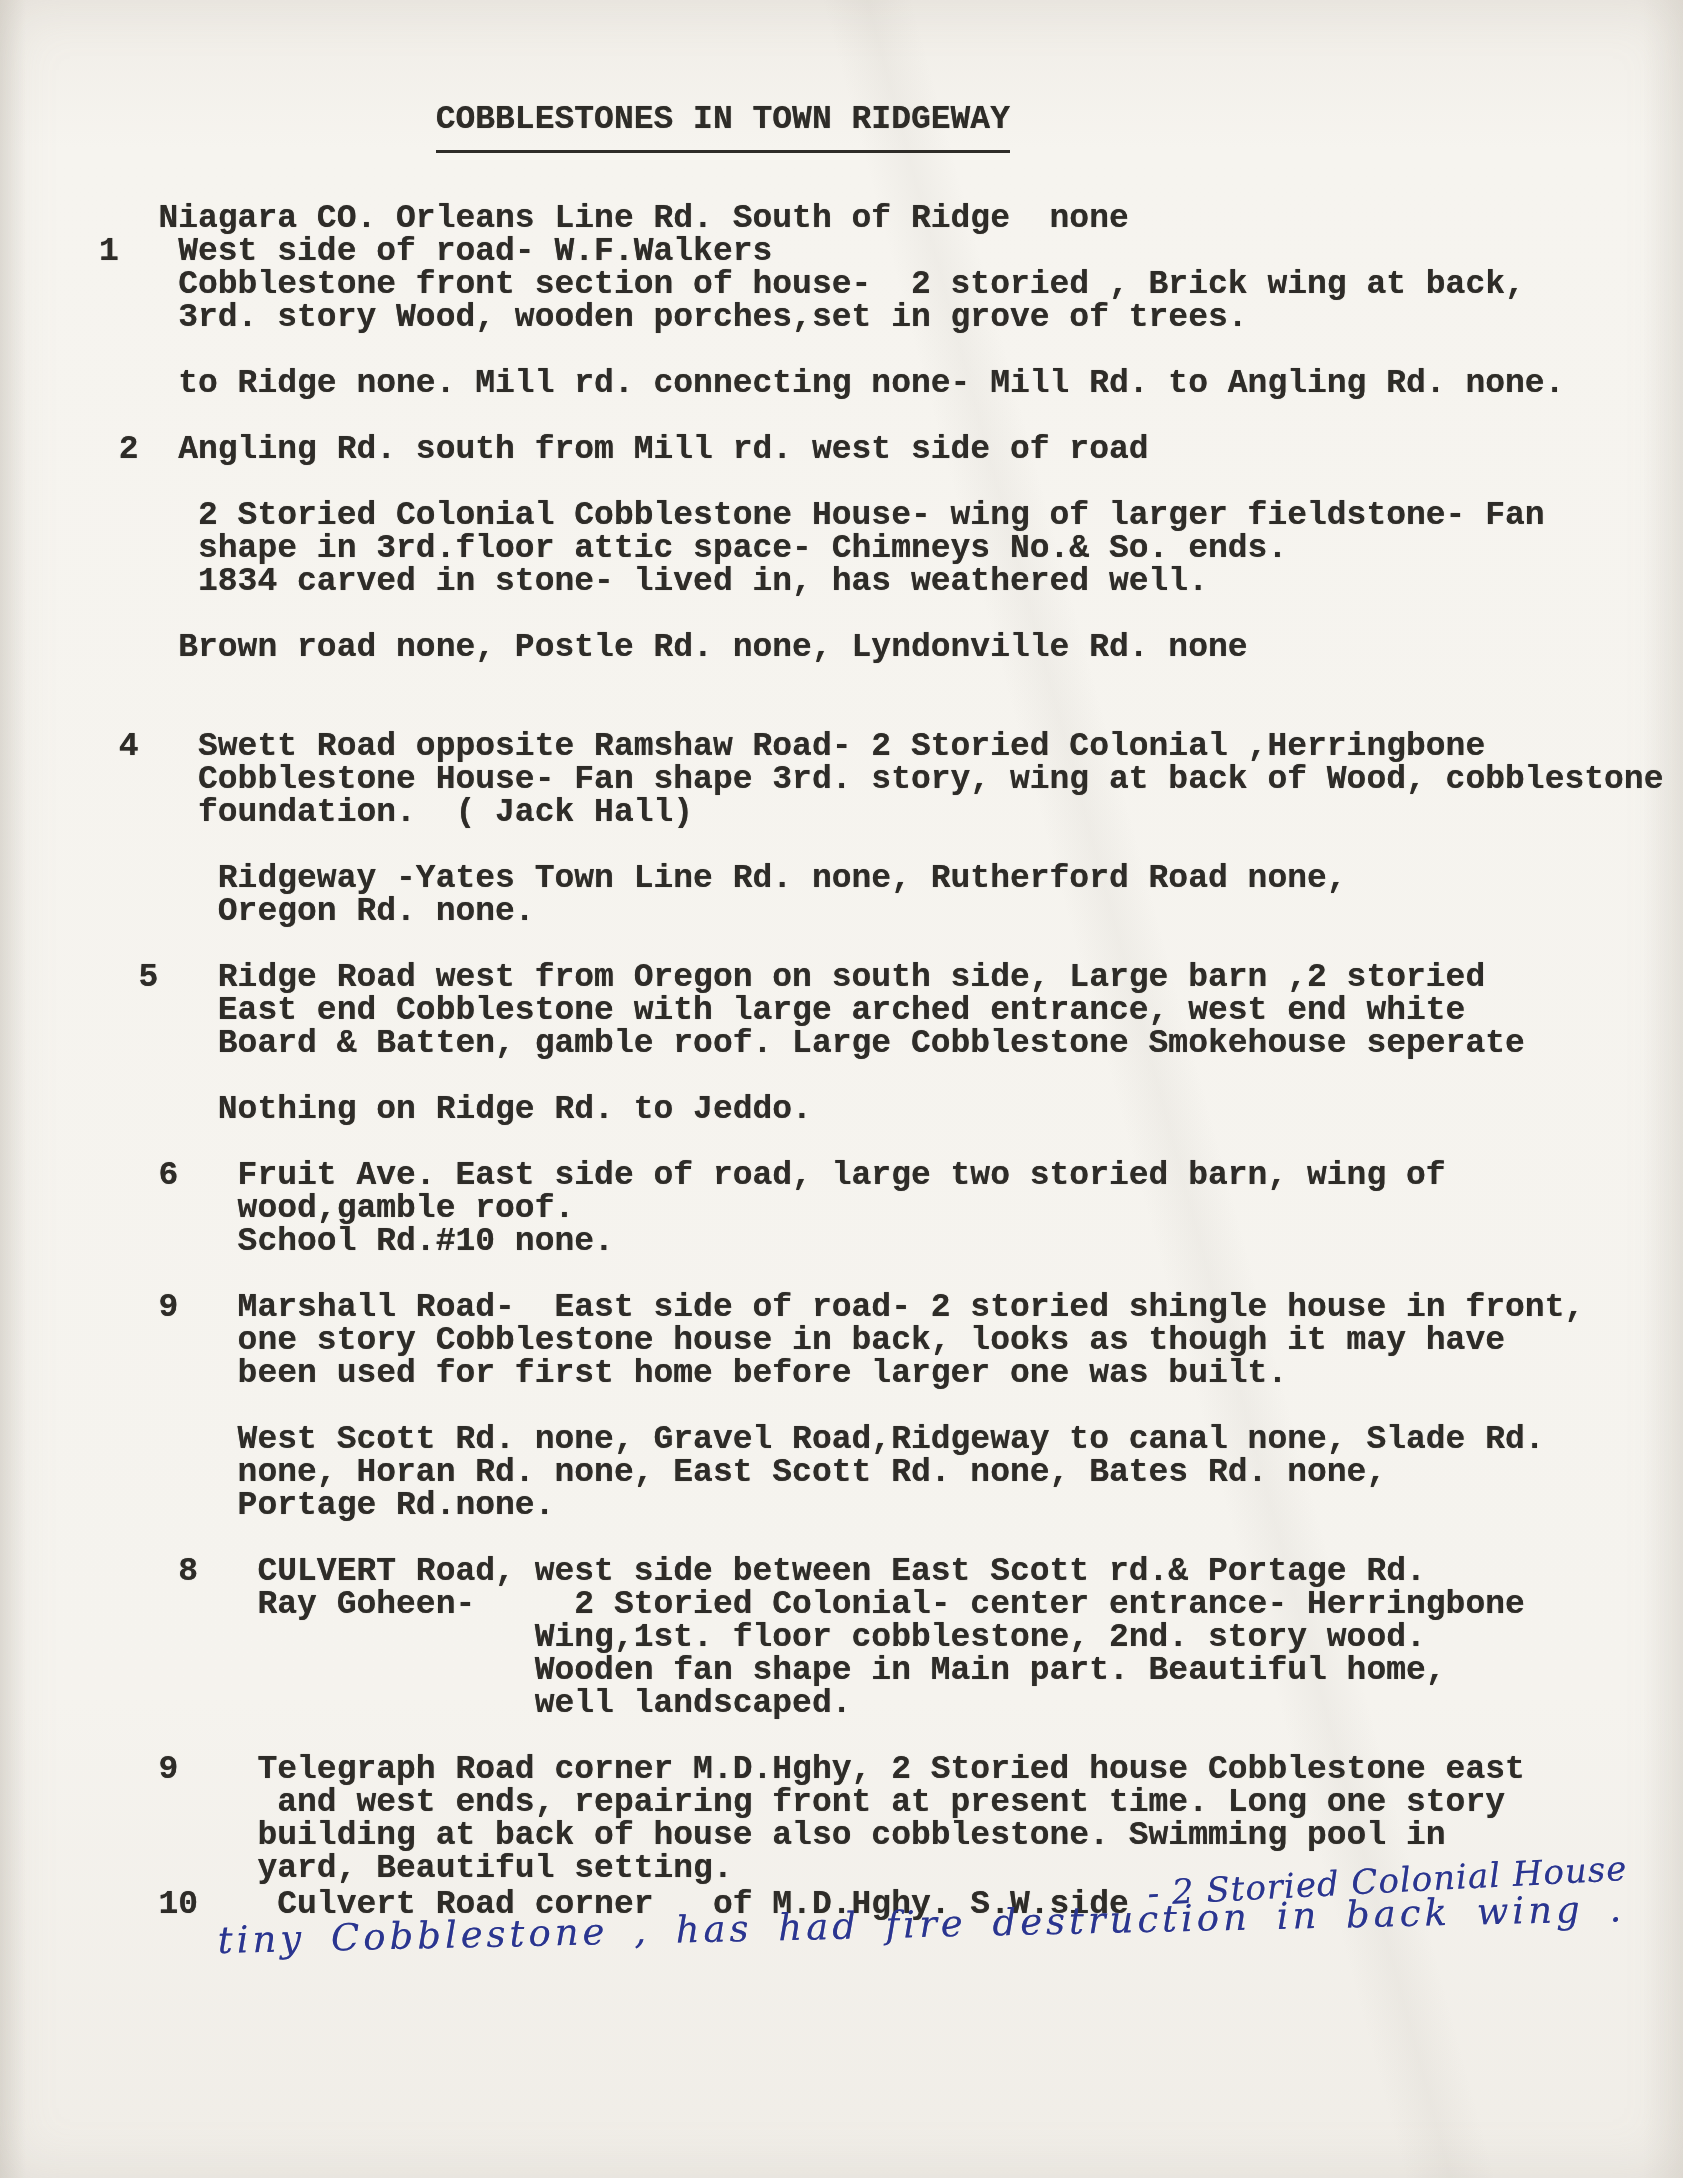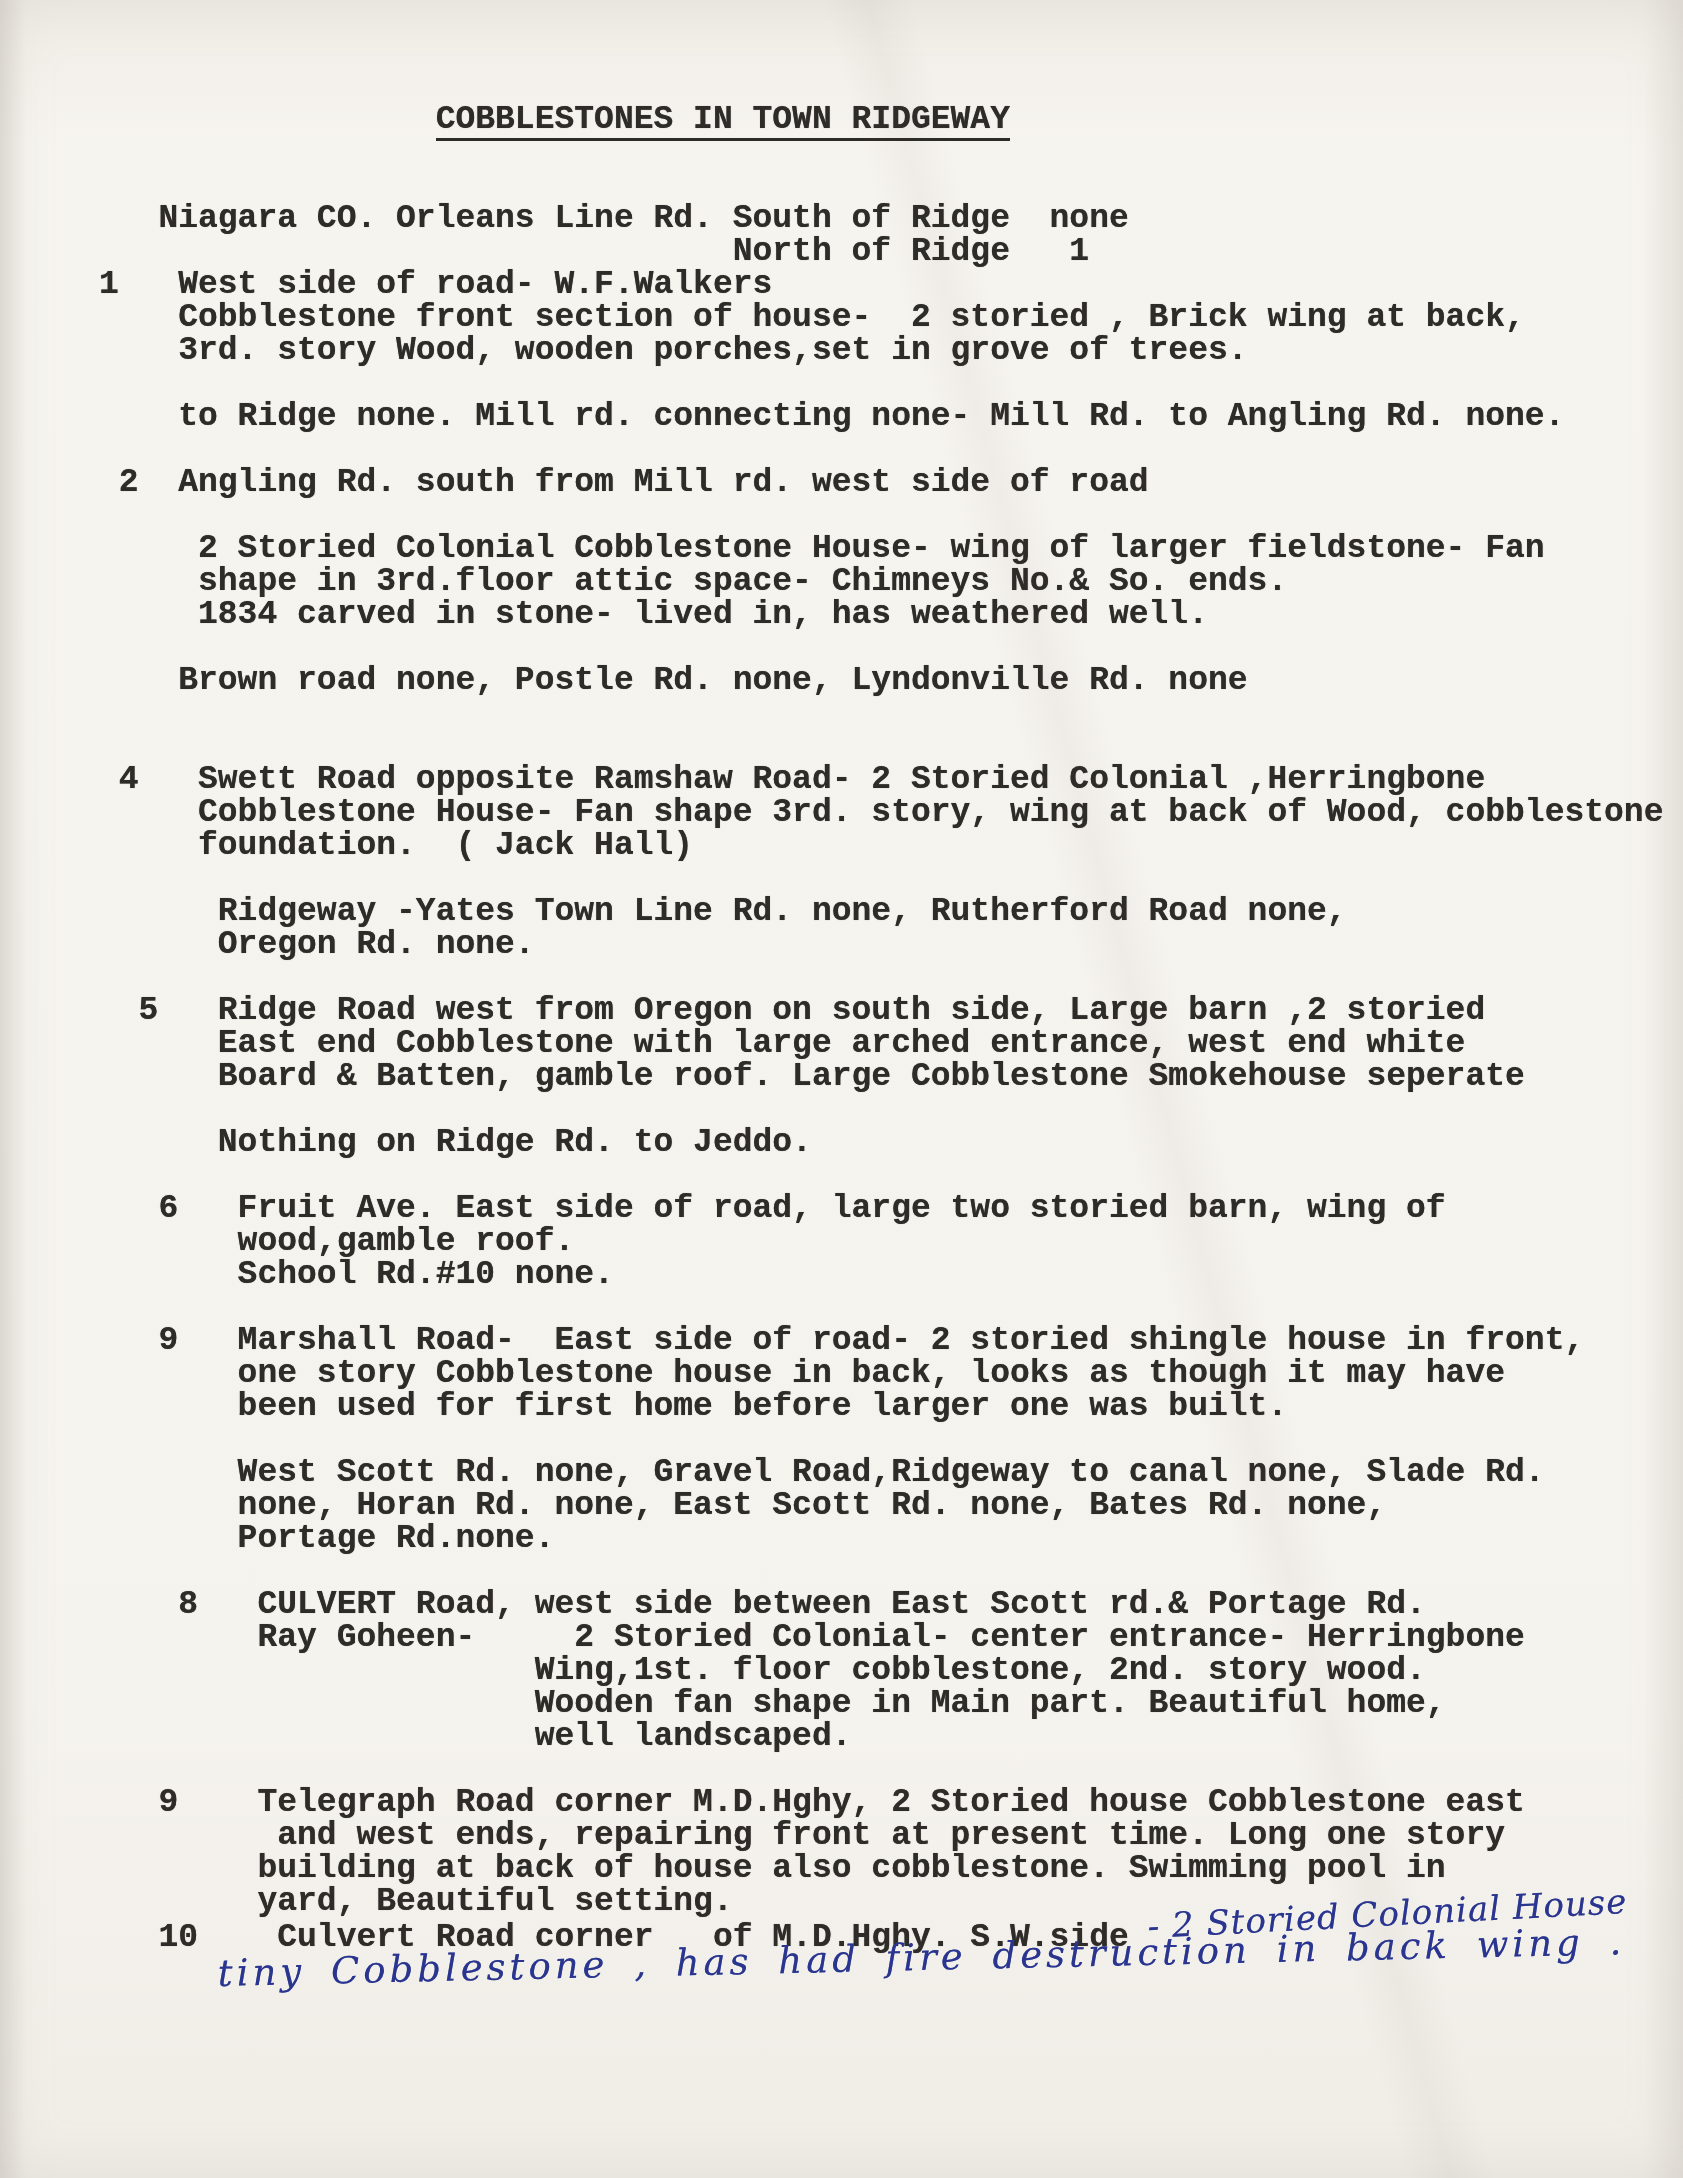--- a/index.html
+++ b/index.html
@@ -36,21 +36,21 @@
     white-space: pre;
     height: 33px;
     line-height: 33px;
     font-size: 33px;
     font-weight: bold;
     letter-spacing: 0px;
     text-shadow: 0 0 0.7px rgba(46,44,40,0.75);
   }
   .underlined {
     border-bottom: 3px solid #2e2c28;
-    padding-bottom: 0px;
+    padding-bottom: 12px;
   }
   .handwriting {
     display: inline-block;
     font-family: "DejaVu Serif", serif;
     font-style: italic;
     font-weight: normal;
     color: #2a3590;
     text-shadow: 0 0 0.6px rgba(42,53,144,0.6);
   }
   .hw1 {
@@ -69,21 +69,20 @@
 </style>
 </head>
 <body>
 
 <div class="page">
   <main class="doc-body">
       <div class="line">                 <span class="underlined">COBBLESTONES IN TOWN RIDGEWAY</span></div>
       <div class="line"></div>
       <div class="line"></div>
       <div class="line">   Niagara CO. Orleans Line Rd. South of Ridge  none</div>
-      <div class="line">                                North of Ridge   1</div>
       <div class="line">1   West side of road- W.F.Walkers</div>
       <div class="line">    Cobblestone front section of house-  2 storied , Brick wing at back,</div>
       <div class="line">    3rd. story Wood, wooden porches,set in grove of trees.</div>
       <div class="line"></div>
       <div class="line">    to Ridge none. Mill rd. connecting none- Mill Rd. to Angling Rd. none.</div>
       <div class="line"></div>
       <div class="line"> 2  Angling Rd. south from Mill rd. west side of road</div>
       <div class="line"></div>
       <div class="line">     2 Storied Colonial Cobblestone House- wing of larger fieldstone- Fan</div>
       <div class="line">     shape in 3rd.floor attic space- Chimneys No.&amp; So. ends.</div>

